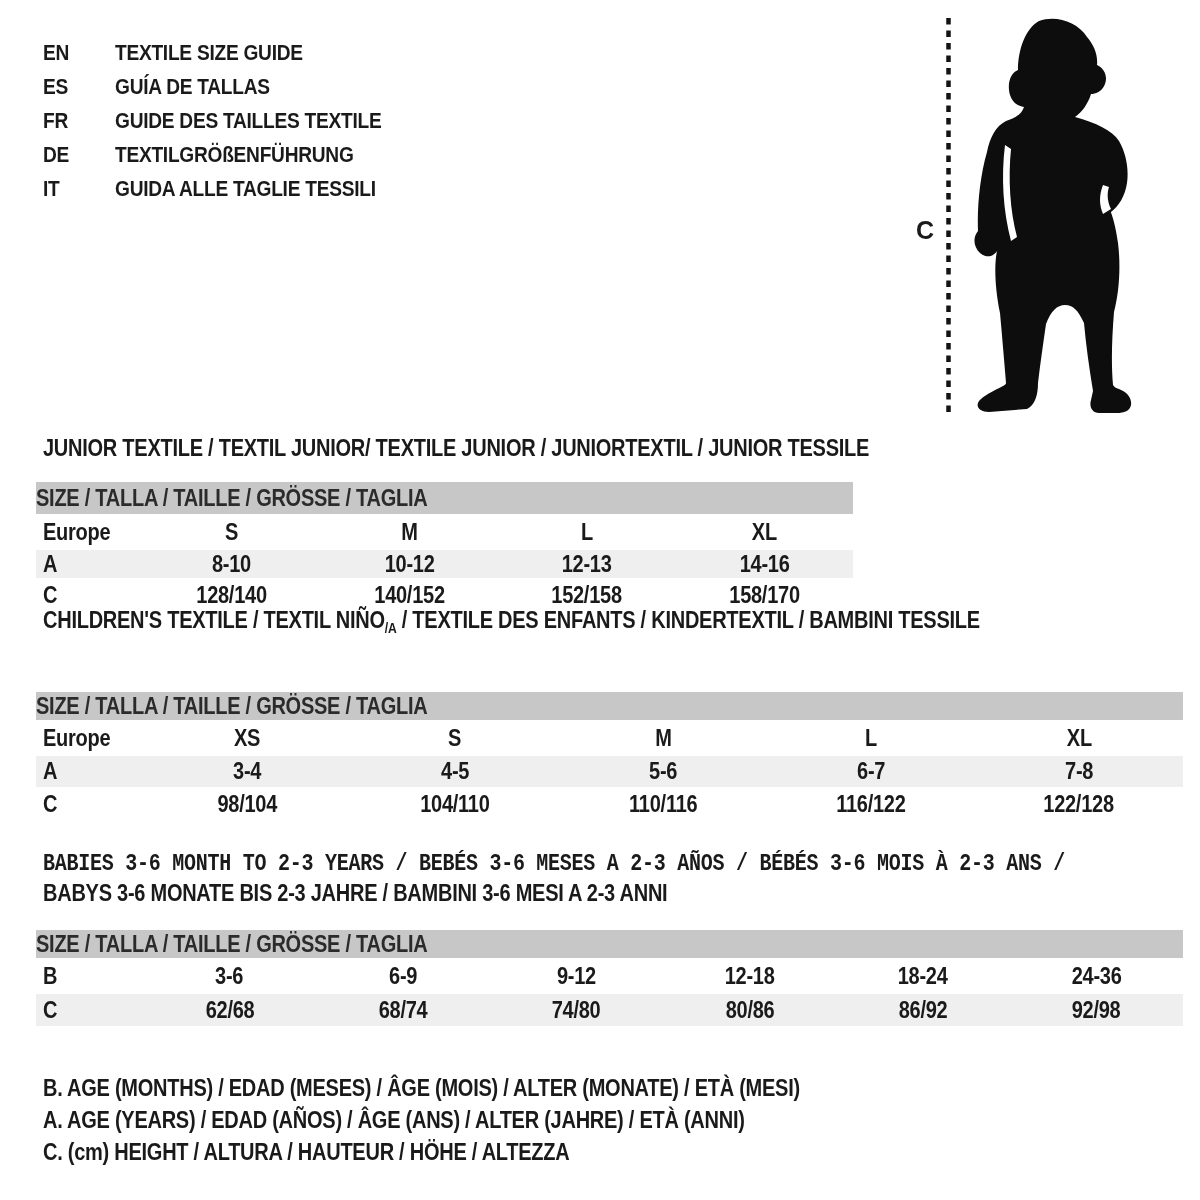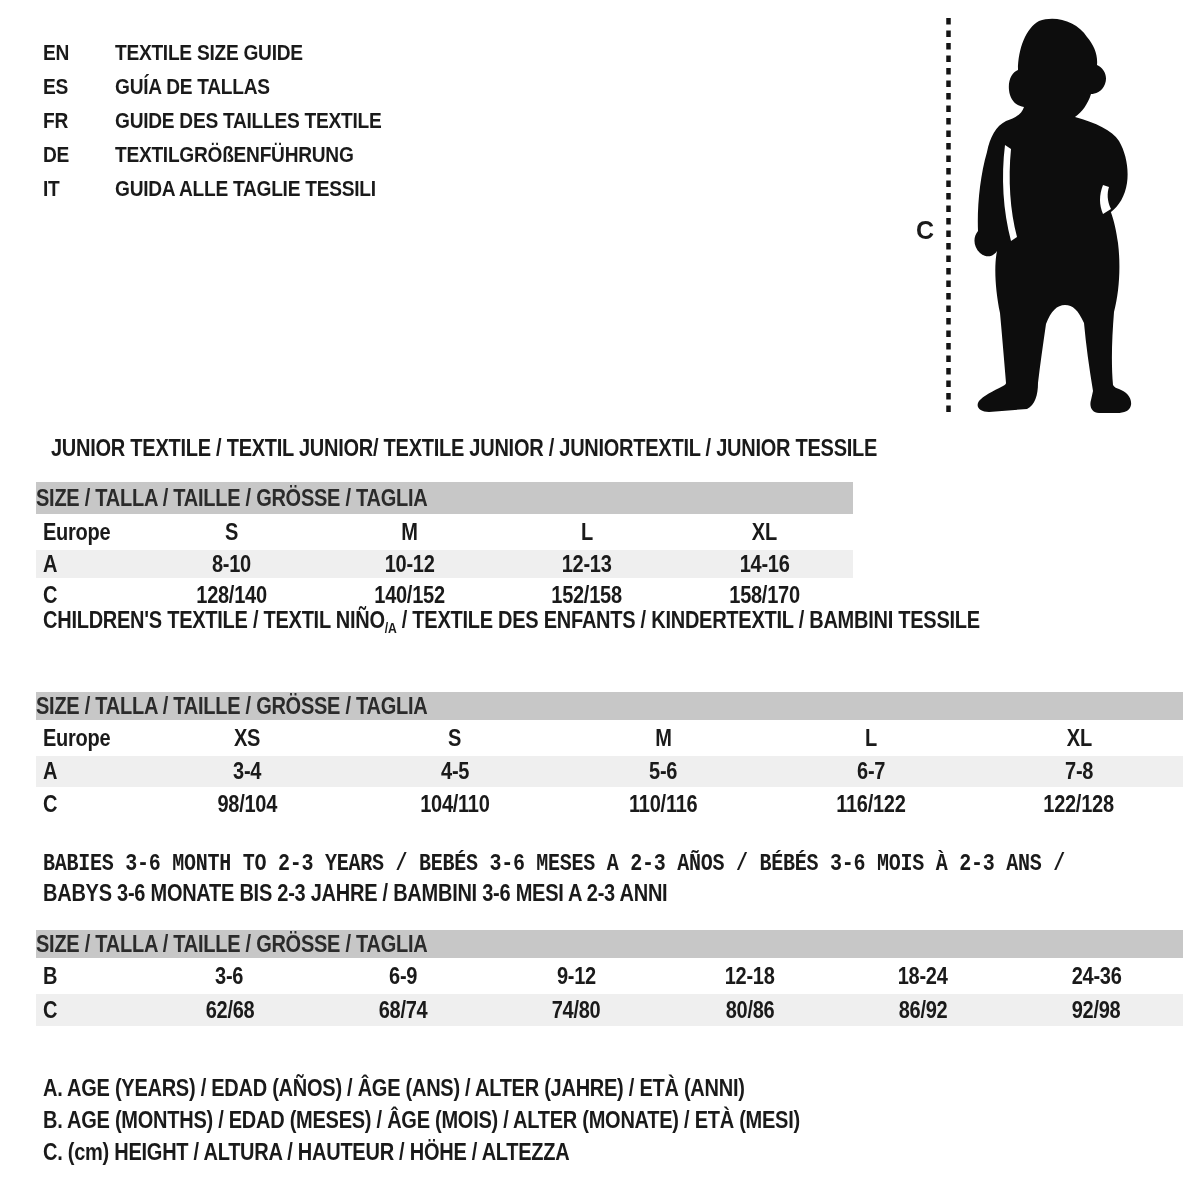--- a/index.html
+++ b/index.html
@@ -71,21 +71,21 @@
 <svg class="abs dash-svg" viewBox="0 0 9 398">
   <line x1="4.5" y1="0" x2="4.5" y2="398" stroke="#131313" stroke-width="4.5" stroke-dasharray="6.5 6"></line>
 </svg>
 <div class="abs cmark">C</div>
 <svg class="abs fig-svg" viewBox="0 0 170 400">
   <path fill="#0d0d0d" d="M74,6 C90,0 112,6 122,22 C129,30 133,40 132,50 C139,53 143,61 140,69 C137,77 130,79 126,79 C123,89 117,97 110,102 C131,108 147,115 154,126 C161,138 164,154 162,168 C160,181 154,191 146,197 C138,204 130,203 128,196 C126,189 129,181 134,176 C143,184 150,205 153,228 C156,252 154,278 149,297 C147,322 146,348 148,370 C149,372 151,373 154,374 C162,377 167,383 166,390 C165,396 159,398 152,398 L134,398 C127,398 124,392 126,385 L128,376 C124,352 121,330 119,308 C113,295 108,290 100,290 C92,290 86,296 81,309 C78,330 75,350 73,368 C73,380 70,390 62,394 L24,397 C15,397 10,392 14,386 C18,381 28,376 38,371 C40,370 41,369 41,368 C39,344 37,320 35,298 C30,274 29,250 32,236 C29,241 22,244 15,238 C8,231 8,222 13,216 C12,192 15,161 22,137 C25,122 31,111 41,106 C50,103 57,99 59,92 C51,91 45,85 44,75 C43,65 47,57 53,55 C53,34 61,13 74,6 Z"></path>
   <path fill="#ffffff" d="M40,130 C36,162 38,196 46,226 L52,222 C45,196 43,164 46,134 Z"></path>
   <path fill="#ffffff" d="M138,170 C134,180 134,190 138,199 L146,194 C142,186 142,178 144,172 Z"></path>
 </svg>
 
-<div class="abs stitle" style="left:43px;top:436px;margin-left:8px;">
+<div class="abs stitle" style="left:43px;top:436px;">
   <span class="tl">JUNIOR TEXTILE / TEXTIL JUNIOR/ TEXTILE JUNIOR / JUNIORTEXTIL / JUNIOR TESSILE</span>
 </div>
 <div class="abs tbl" style="top:482px;width:817px;">
   <div class="bar" style="height:32px;">
     <span class="tl">SIZE / TALLA / TAILLE / GRÖSSE / TAGLIA</span>
   </div>
   <div class="trow" style="height:36px;">
     <span class="c0"><span class="tl">Europe</span></span>
     <span class="cv"><span class="tc">S</span></span>
     <span class="cv"><span class="tc">M</span></span>
@@ -165,16 +165,16 @@
     <span class="cv"><span class="tc">62/68</span></span>
     <span class="cv"><span class="tc">68/74</span></span>
     <span class="cv"><span class="tc">74/80</span></span>
     <span class="cv"><span class="tc">80/86</span></span>
     <span class="cv"><span class="tc">86/92</span></span>
     <span class="cv"><span class="tc">92/98</span></span>
   </div>
 </div>
 
 <div class="abs legend">
+  <div><span class="tl">B. AGE (MONTHS) / EDAD (MESES) / ÂGE (MOIS) / ALTER (MONATE) / ETÀ (MESI)</span></div>
   <div><span class="tl">A. AGE (YEARS) / EDAD (AÑOS) / ÂGE (ANS) / ALTER (JAHRE) / ETÀ (ANNI)</span></div>
-  <div><span class="tl">B. AGE (MONTHS) / EDAD (MESES) / ÂGE (MOIS) / ALTER (MONATE) / ETÀ (MESI)</span></div>
   <div><span class="tl">C. (cm) HEIGHT / ALTURA / HAUTEUR / HÖHE / ALTEZZA</span></div>
 </div>
 
 </body></html>

